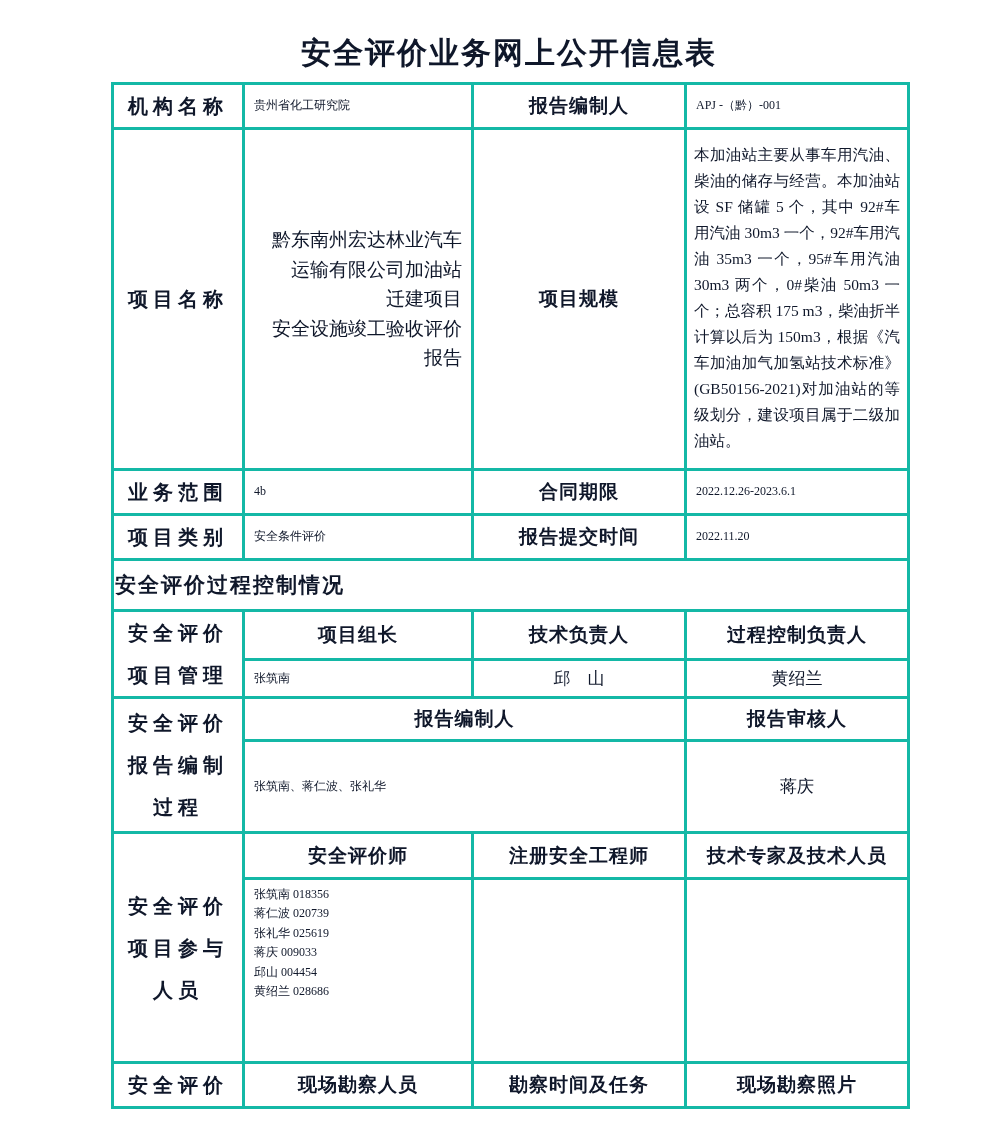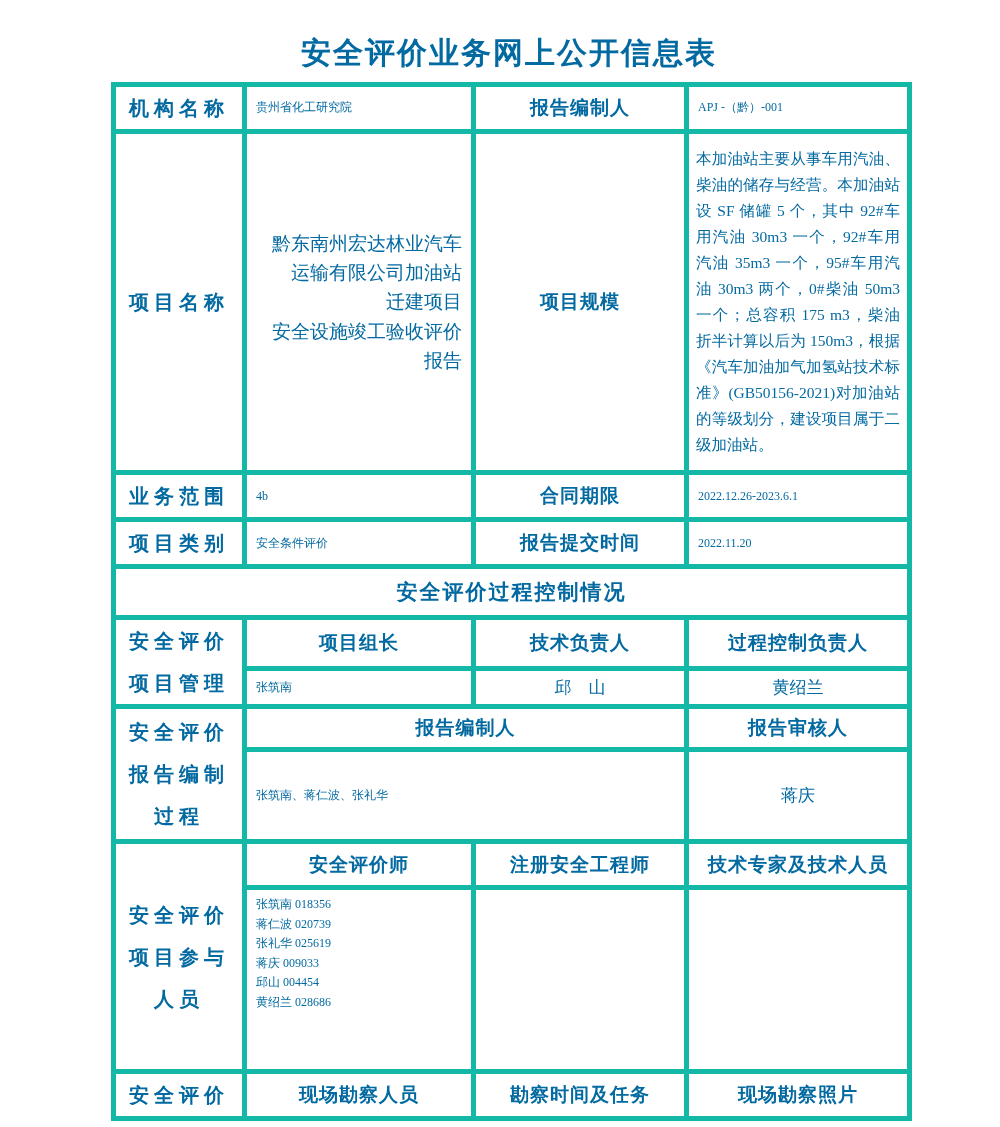--- a/index.html
+++ b/index.html
@@ -1,38 +1,38 @@
 <!DOCTYPE html>
 <html><head>
 <meta charset="utf-8">
 <style>
   html,body{margin:0;padding:0;background:#ffffff;}
-  .page{position:relative;width:1000px;height:1127px;background:#ffffff;color:#0369a1;
+  .page{position:relative;width:1000px;height:1127px;background:#ffffff;color:#0f172a;
         font-family:"Liberation Serif","DejaVu Serif",serif;overflow:hidden;}
   .title{position:absolute;top:36px;left:111px;width:796px;text-align:center;
          font-family:"Liberation Sans","DejaVu Sans",sans-serif;
          font-weight:bold;font-size:30px;line-height:1.1;letter-spacing:2px;}
   table.doc{position:absolute;top:82px;left:111px;width:796px;
             border-collapse:collapse;table-layout:fixed;
             border:2px solid #000;}
-  td{border:5px solid #14b8a6;overflow:hidden;vertical-align:middle;box-sizing:border-box;}
+  td{border:3px solid #14b8a6;overflow:hidden;vertical-align:middle;box-sizing:border-box;}
   td.bb2{border-bottom-width:2px;}
   .lbl{font-family:"Liberation Sans","DejaVu Sans",sans-serif;font-weight:bold;
        font-size:20px;text-align:center;letter-spacing:5px;line-height:2.1;
        white-space:pre-line;padding:0 2px;}
   .hdr{font-family:"Liberation Sans","DejaVu Sans",sans-serif;font-weight:bold;
        font-size:19px;text-align:center;letter-spacing:1px;padding:0 2px;}
   .val{font-size:12px;text-align:left;padding:2px 9px;line-height:1.45;}
   .val-center{font-size:17px;text-align:center;padding:2px 4px;}
   .pre{white-space:pre-line;}
   .projname{font-size:19px;line-height:1.55;text-align:right;}
   .scale{font-size:15.5px;line-height:1.68;text-align:justify;vertical-align:top;padding:12px 7px;}
   .names{vertical-align:top;padding-top:5px;line-height:1.62;}
   .section-hdr{font-family:"Liberation Sans","DejaVu Sans",sans-serif;font-weight:bold;
-       font-size:21px;text-align:center;letter-spacing:2px;}
+       font-size:21px;letter-spacing:2px;}
 </style>
 </head>
 <body>
 
 <div class="page">
 
   <div class="title">安全评价业务网上公开信息表</div>
 
   <table class="doc">
     <colgroup>

